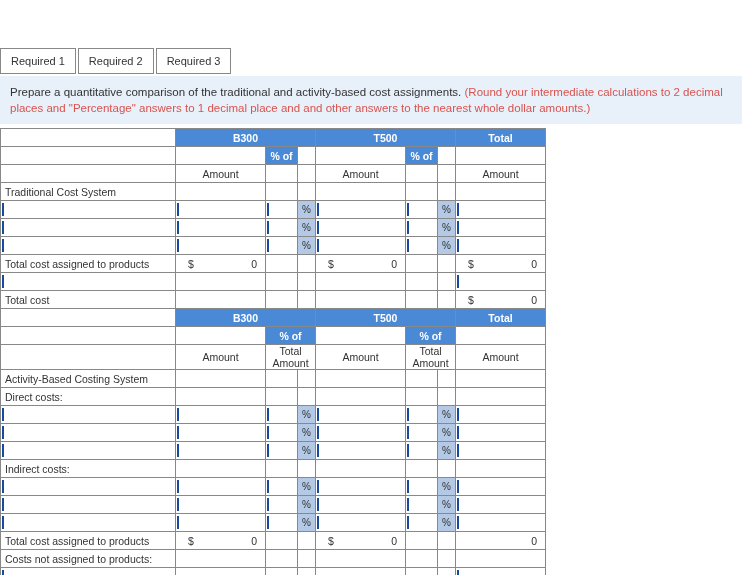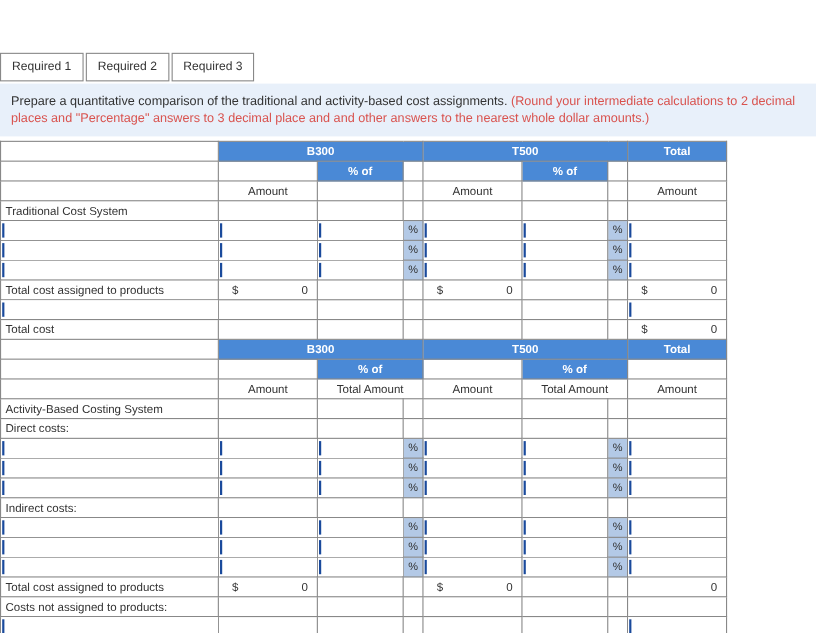--- a/index.html
+++ b/index.html
@@ -3,23 +3,23 @@
 <meta charset="utf-8">
 <style>
   * { box-sizing: border-box; margin: 0; padding: 0; }
   body { font-family: Arial, sans-serif; font-size: 11px; color: #333; background: #fff; }
   .tabs { display: flex; border-bottom: 0; }
   .tab { border: 1px solid #888; padding: 6px 10px; font-size: 11px; background: #fff; cursor: pointer; margin-right: 2px; margin-top: 48px; }
   .instruction { background: #e8f0fa; padding: 8px 10px; font-size: 11.5px; line-height: 1.4; margin-top: 2px; }
   .instruction .redtxt { color: #d9534f; }
   table { border-collapse: collapse; margin-top: 4px; }
   td, th { border: 1px solid #888; padding: 0; height: 18px; font-size: 10.5px; vertical-align: middle; }
-  .label-col { width: 198px; padding-left: 4px; text-align: left; }
+  .label-col { width: 175px; padding-left: 4px; text-align: left; }
   .amt-col { width: 90px; }
-  .pct-col { width: 78px; }
+  .pct-col { width: 32px; }
   .sym-col { width: 18px; text-align: center; background: #b3c9e6; }
   .tot-col { width: 90px; }
   .hdr-blue { background: #4a89d6; color: #fff; font-weight: bold; text-align: center; }
   .hdr-sub { background: #fff; font-weight: normal; text-align: center; }
   .input-cell { background: #fff; position: relative; }
   .input-cell::before { content: ""; position: absolute; left: 1px; top: 2px; bottom: 2px; width: 2px; background: #1a4a9c; }
   .calc-cell { text-align: right; padding-right: 4px; background: #fff; }
   .dollar { display: inline-block; width: 12px; text-align: left; padding-left: 4px; }
   .val { display: inline-block; text-align: right; width: calc(100% - 20px); padding-right: 4px; }
   .pct-sym { background: #b3c9e6; text-align:center; font-size:10px; }
@@ -28,21 +28,21 @@
 </head>
 <body>
 
 <div class="tabs">
   <div class="tab">Required 1</div>
   <div class="tab">Required 2</div>
   <div class="tab">Required 3</div>
 </div>
 
 <div class="instruction">
-  <span>Prepare a quantitative comparison of the traditional and activity-based cost assignments. </span><span class="redtxt">(Round your intermediate calculations to 2 decimal places and "Percentage" answers to 3 decimal place and and other answers to the nearest whole dollar amounts.)</span>
+  <span>Prepare a quantitative comparison of the traditional and activity-based cost assignments. </span><span class="redtxt">(Round your intermediate calculations to 2 decimal places and "Percentage" answers to 1 decimal place and and other answers to the nearest whole dollar amounts.)</span>
 </div>
 
 <table>
 
   <tbody>
       <tr>
     <td class="label-col"></td>
     <td class="hdr-blue" colspan="3">B300</td>
     <td class="hdr-blue" colspan="3">T500</td>
     <td class="hdr-blue">Total</td>

